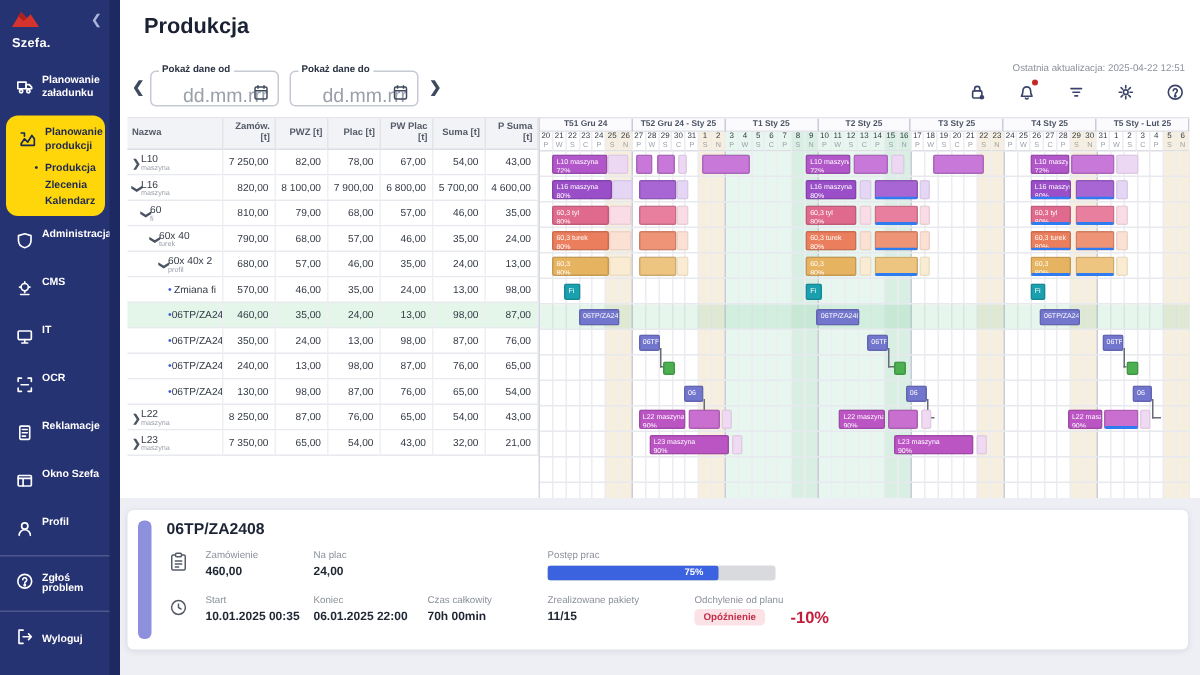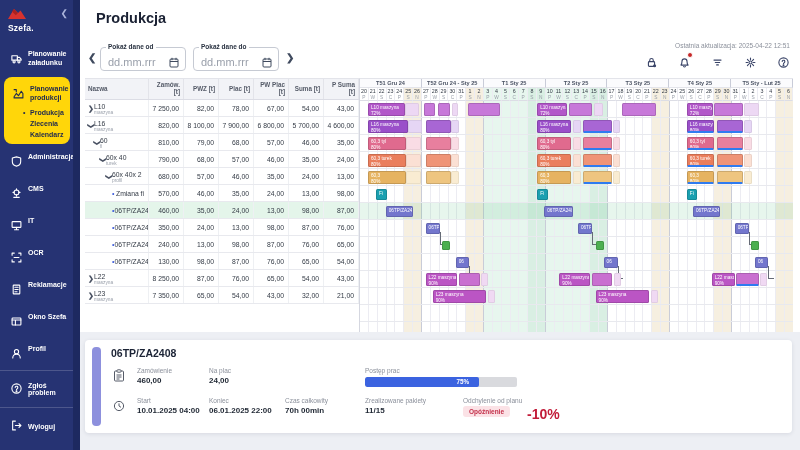--- a/index.html
+++ b/index.html
@@ -24,21 +24,21 @@
 .foot-row { display:flex; gap:6px; align-items:center; padding:9px 8px 9px 11px; border-top:1px solid rgba(255,255,255,.18); cursor:pointer; }
 .foot-row .lb { font-size:7px; font-weight:bold; }
 
 
 .main { position:absolute; left:80px; top:0; right:0; bottom:0; background:#fff; }
 .page-title { position:absolute; top:10px; left:16px; font-size:14.5px; font-weight:bold; color:#1a2133; }
 .controls { position:absolute; top:38px; left:6px; right:8px; height:38px; }
 .chev { position:absolute; top:14px; font-size:10px; color:#3f4a5e; cursor:pointer; font-weight:bold; }
 .datefield { position:absolute; top:9px; width:86px; height:24px; border:1px solid #c6cad3; border-radius:4px; background:#fff; }
 .datefield .flabel { position:absolute; top:-5px; left:5px; background:#fff; padding:0 2px; font-size:6.5px; font-weight:bold; color:#2a3342; white-space:nowrap; }
-.datefield .ph { position:absolute; left:7px; top:8px; font-size:11px; color:#9aa0ab; }
+.datefield .ph { position:absolute; left:21px; top:8px; font-size:13px; color:#9aa0ab; }
 .datefield .cal { position:absolute; right:6px; top:6px; }
 .lastupd { position:absolute; right:2px; top:4px; font-size:6.5px; color:#8b909b; }
 .topicons { position:absolute; right:2px; top:16px; display:flex; gap:21px; }
 .topicons .tic { position:relative; width:12px; height:12px; cursor:pointer; color:#3a4468; }
 .badge-dot { position:absolute; right:-2px; top:-2px; width:6px; height:6px; border-radius:50%; background:#c62828; border:1px solid #fff; }
 
 
 .grid { position:absolute; top:78px; left:5px; width:708px; height:254px; background:#fff; }
 .ptable { position:absolute; left:0; top:0; width:274px; height:254px; border-top:1px solid #e3e4ea; }
 .t-head { display:flex; height:21px; background:#f2f3f7; border-bottom:1px solid #dcdde5; }
@@ -81,21 +81,21 @@
 .bottom-bg { position:absolute; left:0; right:0; top:332px; bottom:0; background:#edeff4; }
 .card { position:absolute; left:5px; right:8px; top:340px; height:93px; background:#fff; border-radius:4px; box-shadow:0 1px 4px rgba(20,30,60,.10); }
 .accent { position:absolute; left:7px; top:7px; bottom:7px; width:9px; border-radius:4px; }
 .card-title { position:absolute; left:26px; top:7px; font-size:10.5px; font-weight:bold; color:#1b2335; }
 .fld-label { position:absolute; font-size:6.5px; color:#8b909b; white-space:nowrap; }
 .fld-value { position:absolute; font-size:8px; font-weight:bold; color:#1f2733; white-space:nowrap; }
 .cicon { position:absolute; color:#555b68; }
 .pbar { position:absolute; left:280px; top:37px; width:152px; height:10px; background:#d9dade; border-radius:2px; overflow:hidden; }
 .pfill { height:100%; border-radius:2px; color:#fff; font-size:6.3px; font-weight:bold; text-align:right; line-height:10px; padding-right:10px; }
 .dev-badge { position:absolute; font-size:6.5px; font-weight:bold; color:#c3304a; background:#fbe2e6; border-radius:3px; padding:2px 6px; }
-.dev-val { position:absolute; font-size:14px; font-weight:bold; color:#c21d3a; }
+.dev-val { position:absolute; font-size:11px; font-weight:bold; color:#c21d3a; }
 </style>
 </head>
 <body>
 
 <div class="app">
 
   <aside class="sidebar">
     <div class="side-rail"></div>
     <div class="logo-row">
       <svg width="18" height="10" viewBox="0 0 18 10">
@@ -897,21 +897,21 @@
       <span class="fld-label" style="left:280px;top:27px">Postęp prac</span>
       <div class="pbar">
           <div class="pfill" id="pfill" style="width: 75%; background: rgb(59, 99, 224);">75%</div>
         </div>
 
       <span class="cicon" style="left:28px;top:58px"><svg width="12" height="12" viewBox="0 0 12 12" fill="none" stroke="currentColor" stroke-width="1">
             <circle cx="6" cy="6" r="4.6"></circle>
             <path d="M6 3.4V6l2 1.3"></path>
           </svg></span>
       <span class="fld-label" style="left:52px;top:57px">Start</span>
-      <span class="fld-value" style="left:52px;top:66px">10.01.2025 04:00</span>
+      <span class="fld-value" style="left:52px;top:66px">10.01.2025 00:35</span>
       <span class="fld-label" style="left:124px;top:57px">Koniec</span>
       <span class="fld-value" style="left:124px;top:66px">06.01.2025 22:00</span>
       <span class="fld-label" style="left:200px;top:57px">Czas całkowity</span>
       <span class="fld-value" style="left:200px;top:66px">70h 00min</span>
       <span class="fld-label" style="left:280px;top:57px">Zrealizowane pakiety</span>
       <span class="fld-value" style="left:280px;top:66px">11/15</span>
       <span class="fld-label" style="left:378px;top:57px">Odchylenie od planu</span>
       <span class="dev-badge" style="left:378px;top:66px">Opóźnienie</span>
       <span class="dev-val" style="left:442px;top:66px">-10%</span>
     </div>

